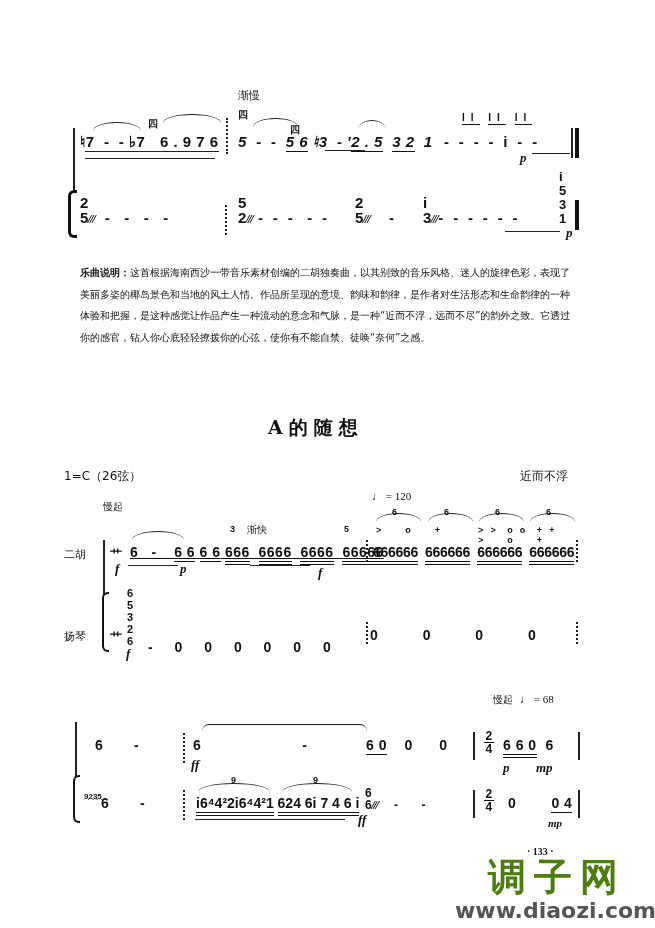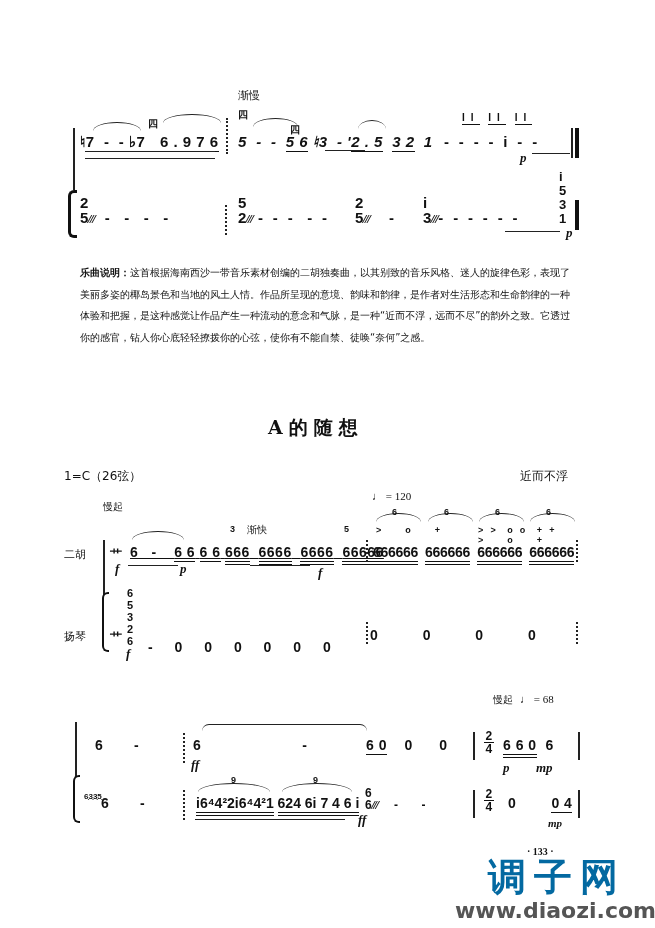--- a/index.html
+++ b/index.html
@@ -16,21 +16,21 @@
   .dashbar { position:absolute; width:0; border-left:2px dotted #222; }
   .bar { position:absolute; width:1.5px; background:#222; }
   .thickbar { position:absolute; width:4px; background:#111; }
   .brace { position:absolute; border:2px solid #111; border-right:none; border-radius:6px 0 0 6px; }
   .hp-line { position:absolute; height:1px; background:#222; }
   .slur { position:absolute; border-top:1.5px solid #222; border-radius:50% 50% 0 0 / 100% 100% 0 0; height:8px; }
   .tuplet-num { position:absolute; font-size:9px; font-weight:bold; }
   .para { font-family:"DejaVu Sans", sans-serif; font-size:10px; line-height:21.5px; color:#111; }
   .para b { font-weight:bold; }
   .title { font-family:"DejaVu Serif", serif; font-weight:bold; font-size:19px; letter-spacing:6px; }
-  .wm-cn { font-family:Liberation Serif, serif; font-weight:bold; font-size:38px; color:#0369a1; letter-spacing:8px; }
+  .wm-cn { font-family:Liberation Serif, serif; font-weight:bold; font-size:38px; color:#4d7c0f; letter-spacing:8px; }
   .wm-url { font-family:"DejaVu Sans", sans-serif; font-weight:bold; font-size:22px; color:#555; }
   .pageno { font-family:"Liberation Serif", serif; font-size:10px;font-weight:bold; }
   .tick { font-size:9px; font-weight:bold; }
 </style>
 </head>
 <body>
 
 <div>
 
   <div class="abs cn" style="left:238px;top:88px;">渐慢</div>
@@ -144,21 +144,21 @@
   <div class="slur" style="left:202px;top:724px;width:165px;height:6px;border-radius:8px 8px 0 0;"></div>
   <div class="abs dyn" style="left:191px;top:757px;">ff</div>
   <div class="abs note" style="left:366px;top:737px;font-size:14px;"><span class="ul">6 0</span>&nbsp;&nbsp;&nbsp;&nbsp;0&nbsp;&nbsp;&nbsp;&nbsp;&nbsp;&nbsp;0</div>
   <div class="bar" style="left:473px;top:732px;height:28px;"></div>
   <div class="abs note" style="left:484px;top:730px;font-size:12px;line-height:12px;text-align:center;"><span>2</span><br><span style="display:block;border-top:1.5px solid #111;width:10px;"></span><span>4</span></div>
   <div class="abs note" style="left:503px;top:737px;font-size:14px;"><span class="ul2">6 6 0</span>&nbsp;&nbsp;6</div>
   <div class="bar" style="left:578px;top:732px;height:28px;"></div>
   <div class="abs dyn" style="left:503px;top:760px;">p</div>
   <div class="abs dyn" style="left:536px;top:760px;">mp</div>
 
-  <div class="abs tiny" style="left:84px;top:792px;font-weight:bold;">6̣3̣3̣5̣</div>
+  <div class="abs tiny" style="left:84px;top:792px;font-weight:bold;">9̣2̣3̣5̣</div>
   <div class="abs note" style="left:101px;top:795px;font-size:14px;">6&nbsp;&nbsp;&nbsp;&nbsp;&nbsp;&nbsp;&nbsp;-</div>
   <div class="dashbar" style="left:183px;top:790px;height:30px;"></div>
   <div class="abs note" style="left:196px;top:795px;font-size:14px;letter-spacing:0;"><span class="ul2">i6⁴4²2i6⁴4²1</span>&nbsp;<span class="ul2">624 6i 7 4 6 i</span></div>
   <div class="slur" style="left:198px;top:783px;width:72px;"></div>
   <div class="slur" style="left:282px;top:783px;width:70px;"></div>
   <div class="tuplet-num" style="left:231px;top:775px;">9</div>
   <div class="tuplet-num" style="left:313px;top:775px;">9</div>
   <div class="abs note" style="left:365px;top:787px;font-size:12px;line-height:12px;">6<br>6<span class="small">⁄⁄⁄</span>&nbsp;&nbsp;&nbsp;&nbsp;-&nbsp;&nbsp;&nbsp;&nbsp;&nbsp;&nbsp;-</div>
   <div class="abs dyn" style="left:358px;top:812px;">ff</div>
   <div class="hp-line" style="left:195px;top:819px;width:150px;"></div>

